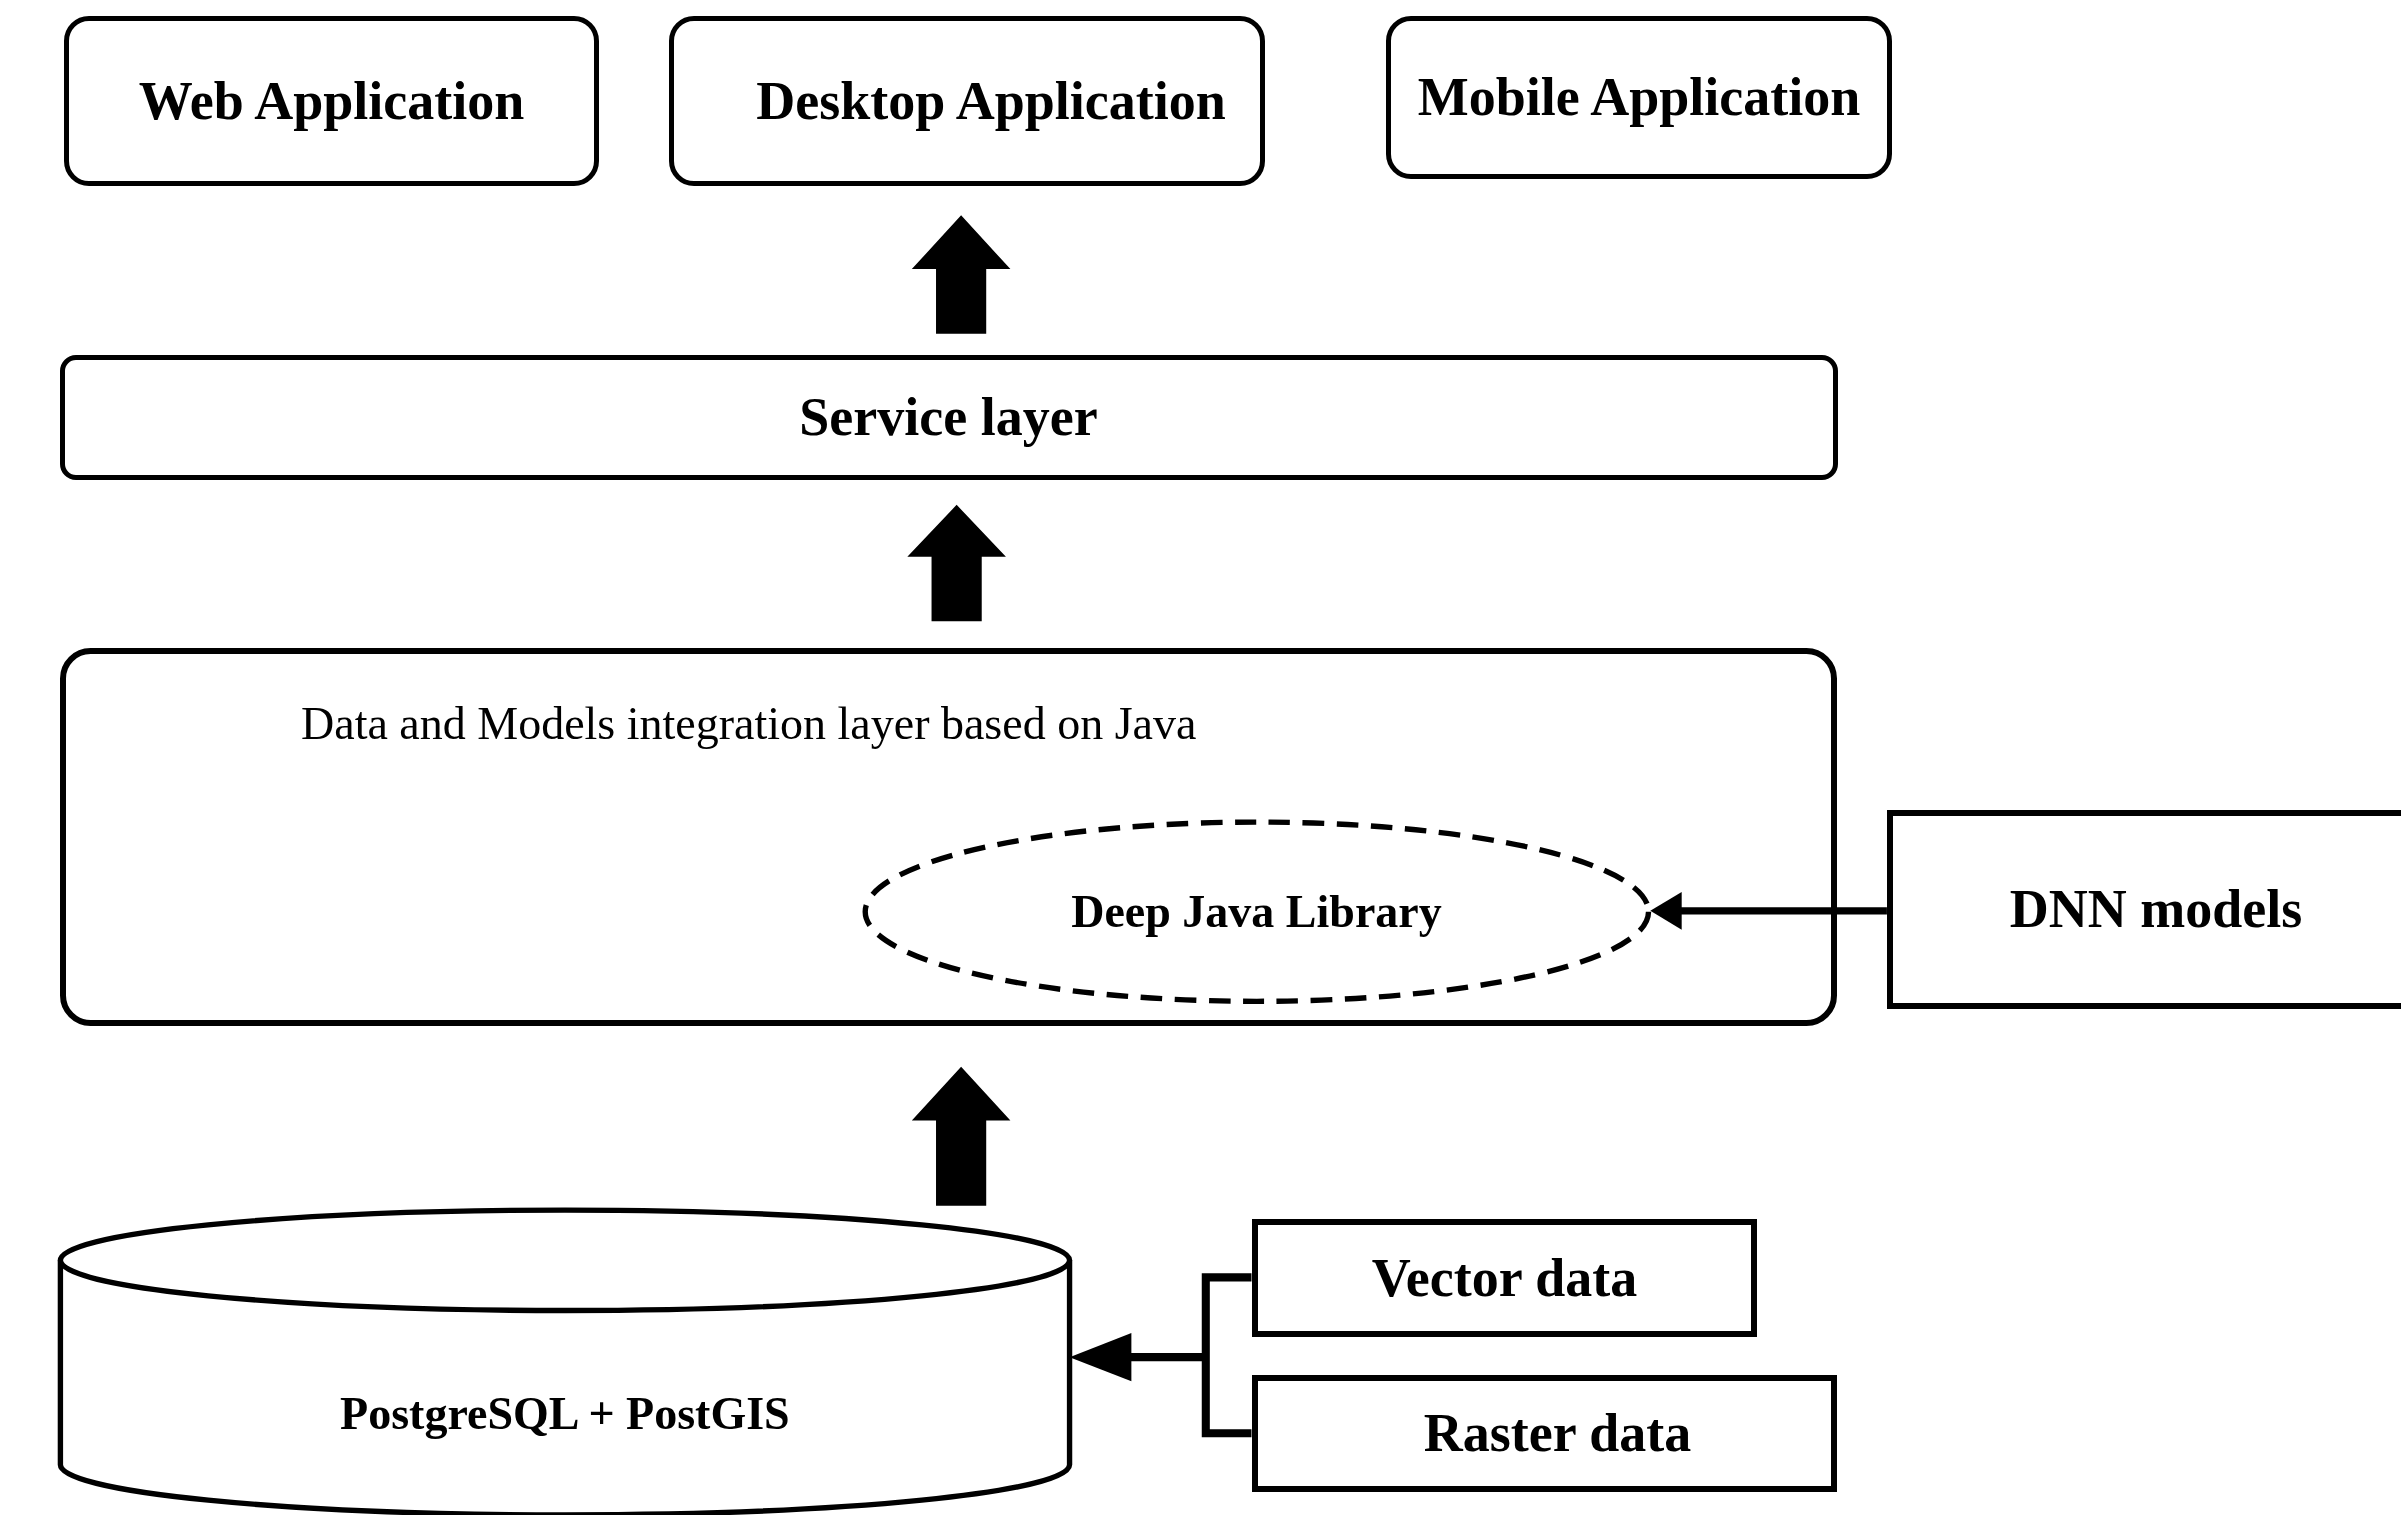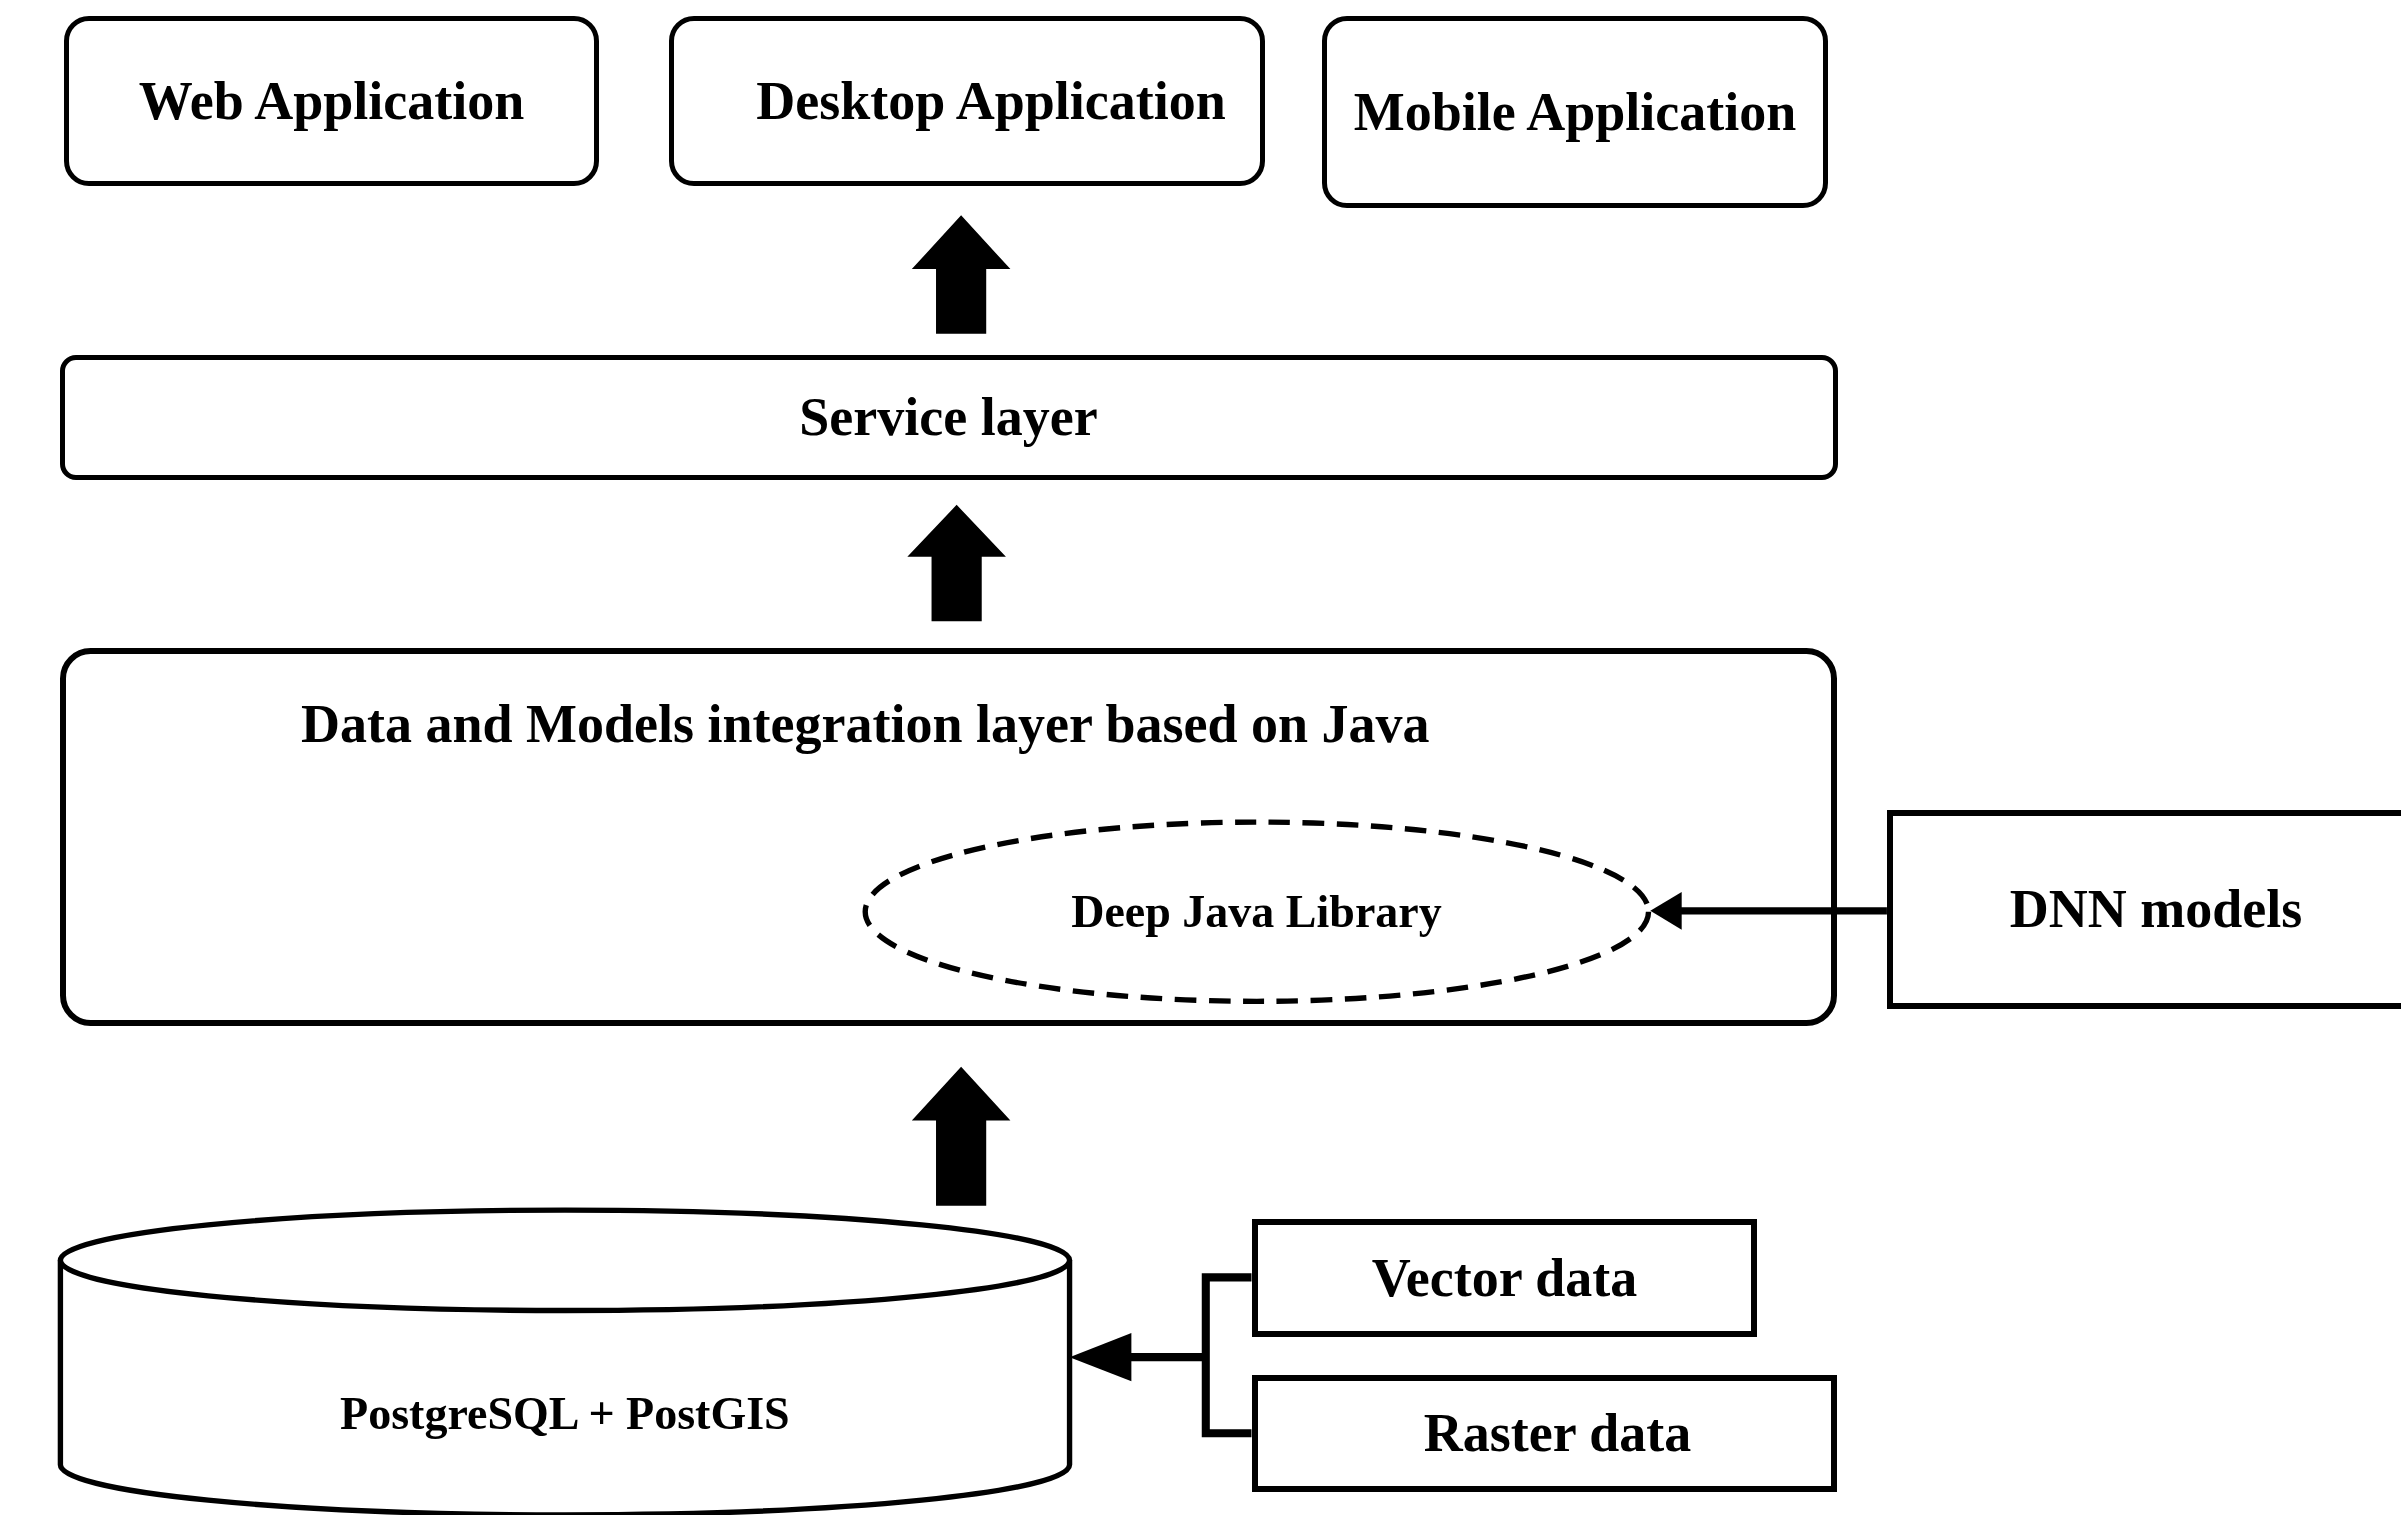--- a/index.html
+++ b/index.html
@@ -22,21 +22,21 @@
     display:flex; align-items:center; justify-content:center;
     text-align:center;
     font-weight:bold; font-size:54px; line-height:1.05;
     white-space:nowrap;
   }
   .rounded { border-radius:25px; }
   .big-rounded { border-radius:30.5px; }
   .thick { border-width:6.3px; }
   .free-label {
     position:absolute; z-index:2;
-    font-weight:bold; font-size:54px; line-height:56px;
+    font-weight:normal; font-size:46px; line-height:56px;
     white-space:nowrap;
   }
   .center-label {
     position:absolute; z-index:2;
     display:flex; align-items:center; justify-content:center;
     font-weight:bold; font-size:46px;
     text-align:center; white-space:nowrap;
   }
   .stroke { stroke:var(--ink); fill:none; }
   .fillink { fill:var(--ink); stroke:none; }
@@ -73,21 +73,21 @@
   </svg>
 
   <div class="node rounded" style="left:26px; top:16px; width:535px; height:170px;">
     <span>Web Application</span>
   </div>
 
   <div class="node rounded" style="left:631px; top:16px; width:596px; height:170px;padding-left:48px;">
     <span>Desktop Application</span>
   </div>
 
-  <div class="node rounded" style="left:1284px; top:16px; width:506px; height:192px;">
+  <div class="node rounded" style="left:1348px; top:16px; width:506px; height:163px;">
     <span>Mobile Application</span>
   </div>
 
   <div class="node" style="left:21.5px; top:355px; width:1778px; height:125px; border-radius:16px;">
     <span>Service layer</span>
   </div>
 
   <div class="node big-rounded thick" style="left:22.4px; top:648px; width:1777px; height:378px; justify-content:flex-start; align-items:flex-start;"></div>
   <div class="free-label" style="left:263px; top:696px;">Data and Models integration layer based on Java</div>
 

